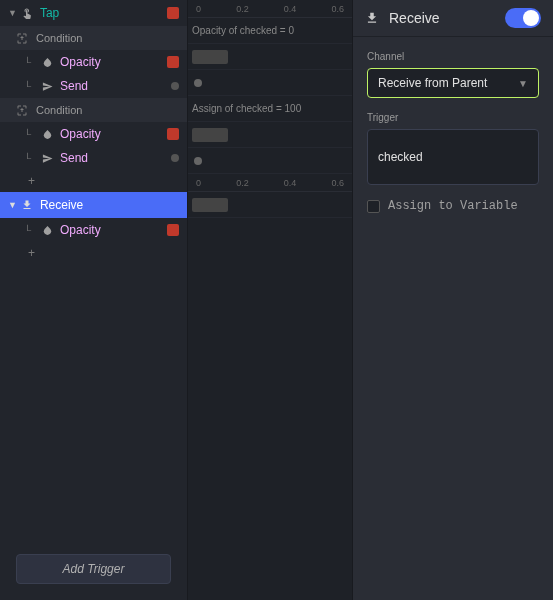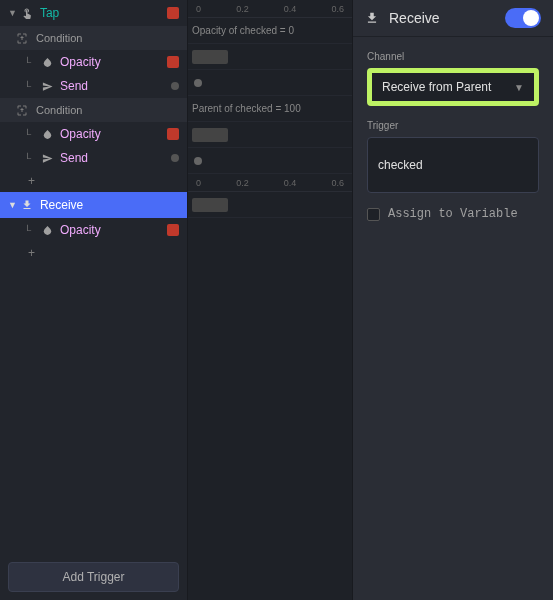--- a/index.html
+++ b/index.html
@@ -128,29 +128,30 @@
       font-size: 11px;
     }
 
     .plus-item {
       padding: 4px 8px 4px 28px;
       color: #7a7a7a;
       cursor: pointer;
     }
 
     .add-trigger-btn {
-      margin: 8px;
+      margin: 16px;
       background: #2e3240;
       border: 1px solid #3a3f50;
       border-radius: 4px;
       color: #b0b0b0;
       padding: 7px;
       text-align: center;
       cursor: pointer;
       font-size: 12px;
+      font-style: italic;
     }
 
     .spacer {
       flex: 1;
     }
 
     
     .middle-panel {
       width: 165px;
       background: #1e2127;
@@ -273,21 +274,21 @@
     }
 
     .field-label {
       font-size: 10px;
       color: #9a9a9a;
       margin-bottom: 6px;
     }
 
     .select-box {
       background: #1e2127;
-      border: 5px solid #bef264;
+      border: 1px solid #bef264;
       border-radius: 4px;
       padding: 7px 10px;
       color: #e0e0e0;
       display: flex;
       align-items: center;
       cursor: pointer;
     }
 
     .select-box .text {
       flex: 1;
@@ -470,21 +471,21 @@
 
   <div class="timeline-row">
     <div class="timeline-bar" style="left:4px;width:36px;"></div>
   </div>
 
   <div class="timeline-row">
     <div class="timeline-dot" style="margin-left:2px;"></div>
   </div>
 
   <div class="timeline-label-row">
-    <span>Parent of checked = 100</span>
+    <span>Assign of checked = 100</span>
   </div>
 
   <div class="timeline-row">
     <div class="timeline-bar" style="left:4px;width:36px;"></div>
   </div>
 
   <div class="timeline-row">
     <div class="timeline-dot" style="margin-left:2px;"></div>
   </div>
 

